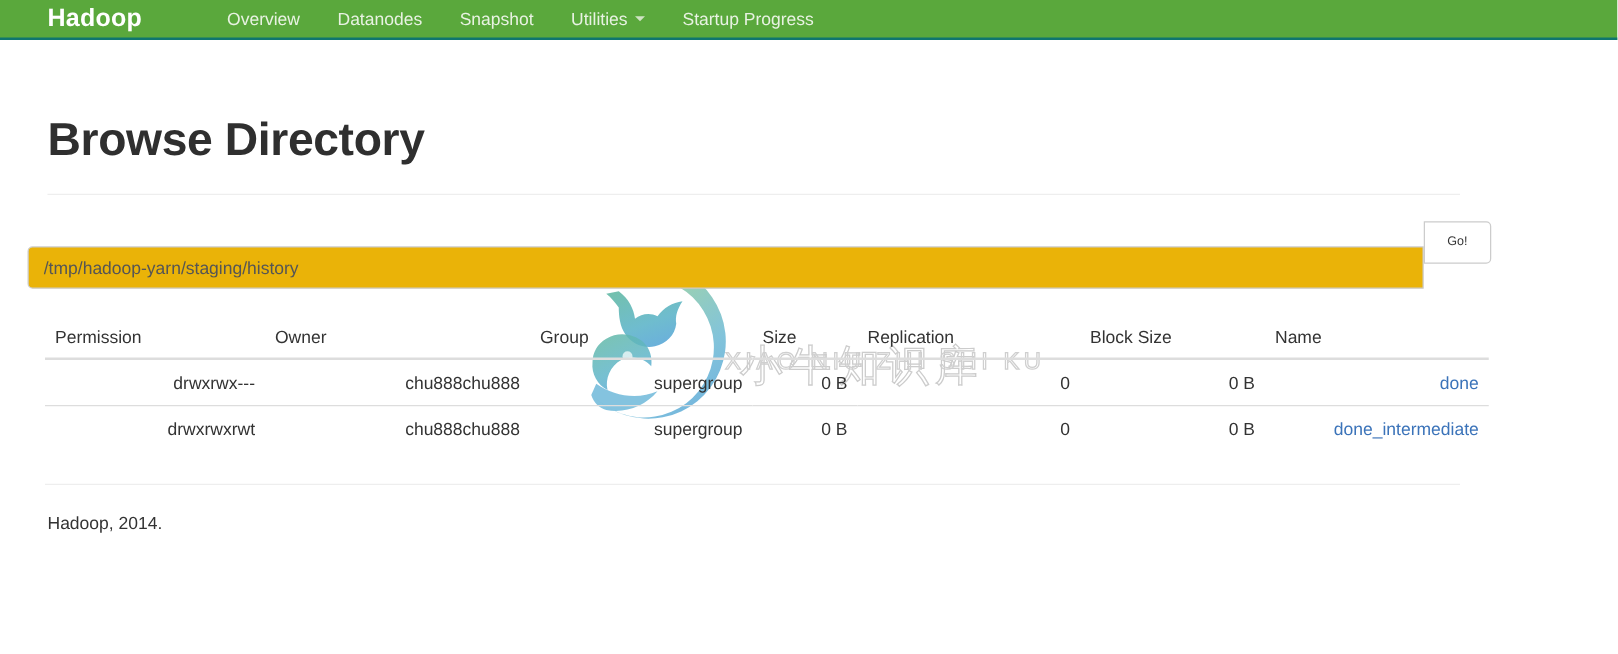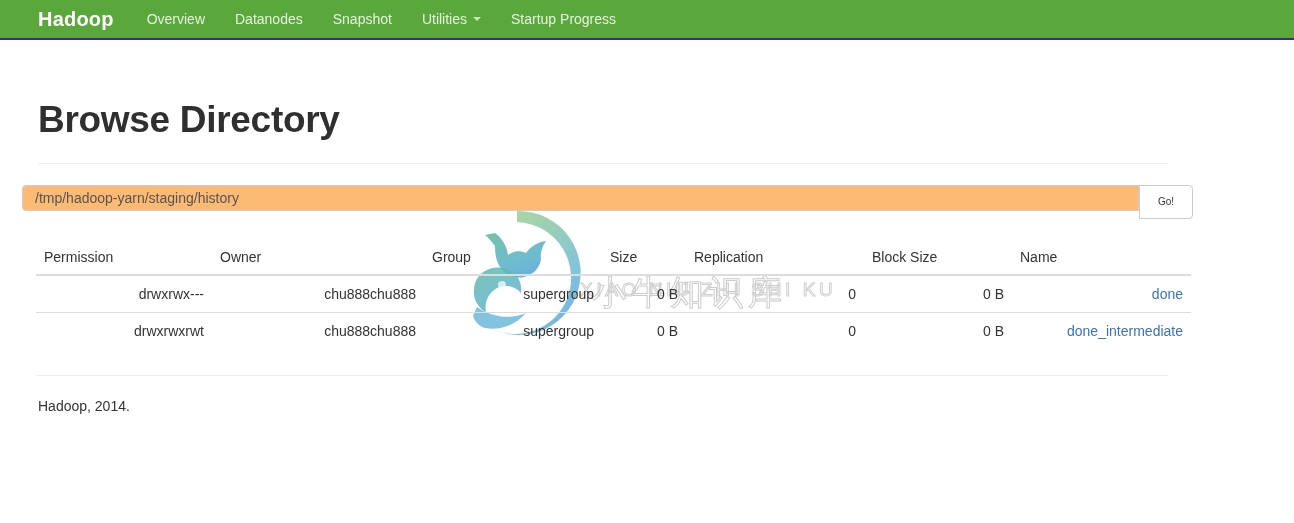--- a/index.html
+++ b/index.html
@@ -13,27 +13,28 @@
     font-family: "Liberation Sans", sans-serif;
     font-size: 14px;
     color: #333333;
     overflow: hidden;
     position: relative;
   }
 
   
   .navbar {
     position: relative;
-    height: 40px;
+    height: 32px;
     background: #5aa83c;
-    border-bottom: 2px solid #4c1d95;
+    border-bottom: 2px solid #0f766e;
     display: flex;
     align-items: center;
     box-sizing: border-box;
     z-index: 5;
+    gap: 35px;
   }
   .brand {
     color: #ffffff;
     font-size: 20px;
     font-weight: bold;
     padding: 0 18px 0 38px;
     line-height: 42px;
     letter-spacing: 0.2px;
     text-decoration: none;
     white-space: nowrap;
@@ -128,30 +129,31 @@
   }
 
   
   .input-group {
     display: flex;
     margin: 21px 0 0 0;
     width: 1171px;
   }
   .path-input {
     flex: 1 1 auto;
-    height: 26px;
+    height: 34px;
     box-sizing: border-box;
     border: 1px solid #cccccc;
     border-radius: 4px 0 0 4px;
     padding: 6px 12px;
     font-family: "Liberation Sans", sans-serif;
     font-size: 14px;
     color: #555555;
-    background: #fdba74;
+    background: #eab308;
     outline: none;
+    margin-top: 20px;
   }
   .go-button {
     height: 34px;
     box-sizing: border-box;
     border: 1px solid #cccccc;
     border-left: 1px solid #cccccc;
     border-radius: 0 4px 4px 0;
     background: #ffffff;
     color: #333333;
     font-family: "Liberation Sans", sans-serif;

